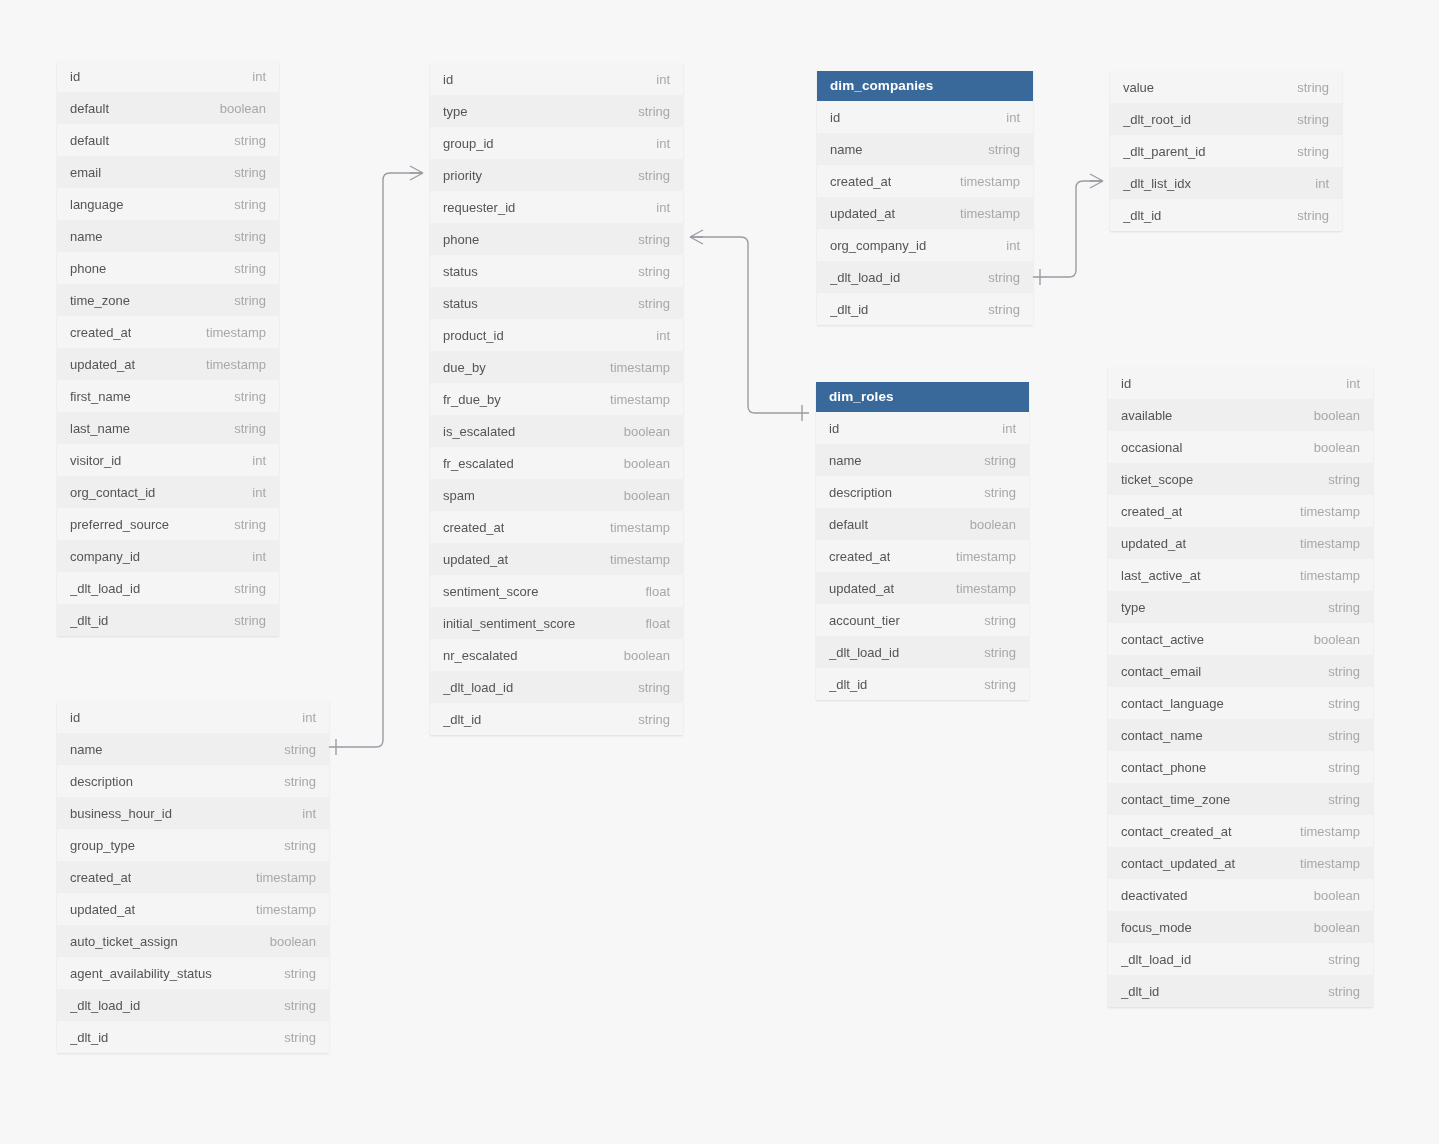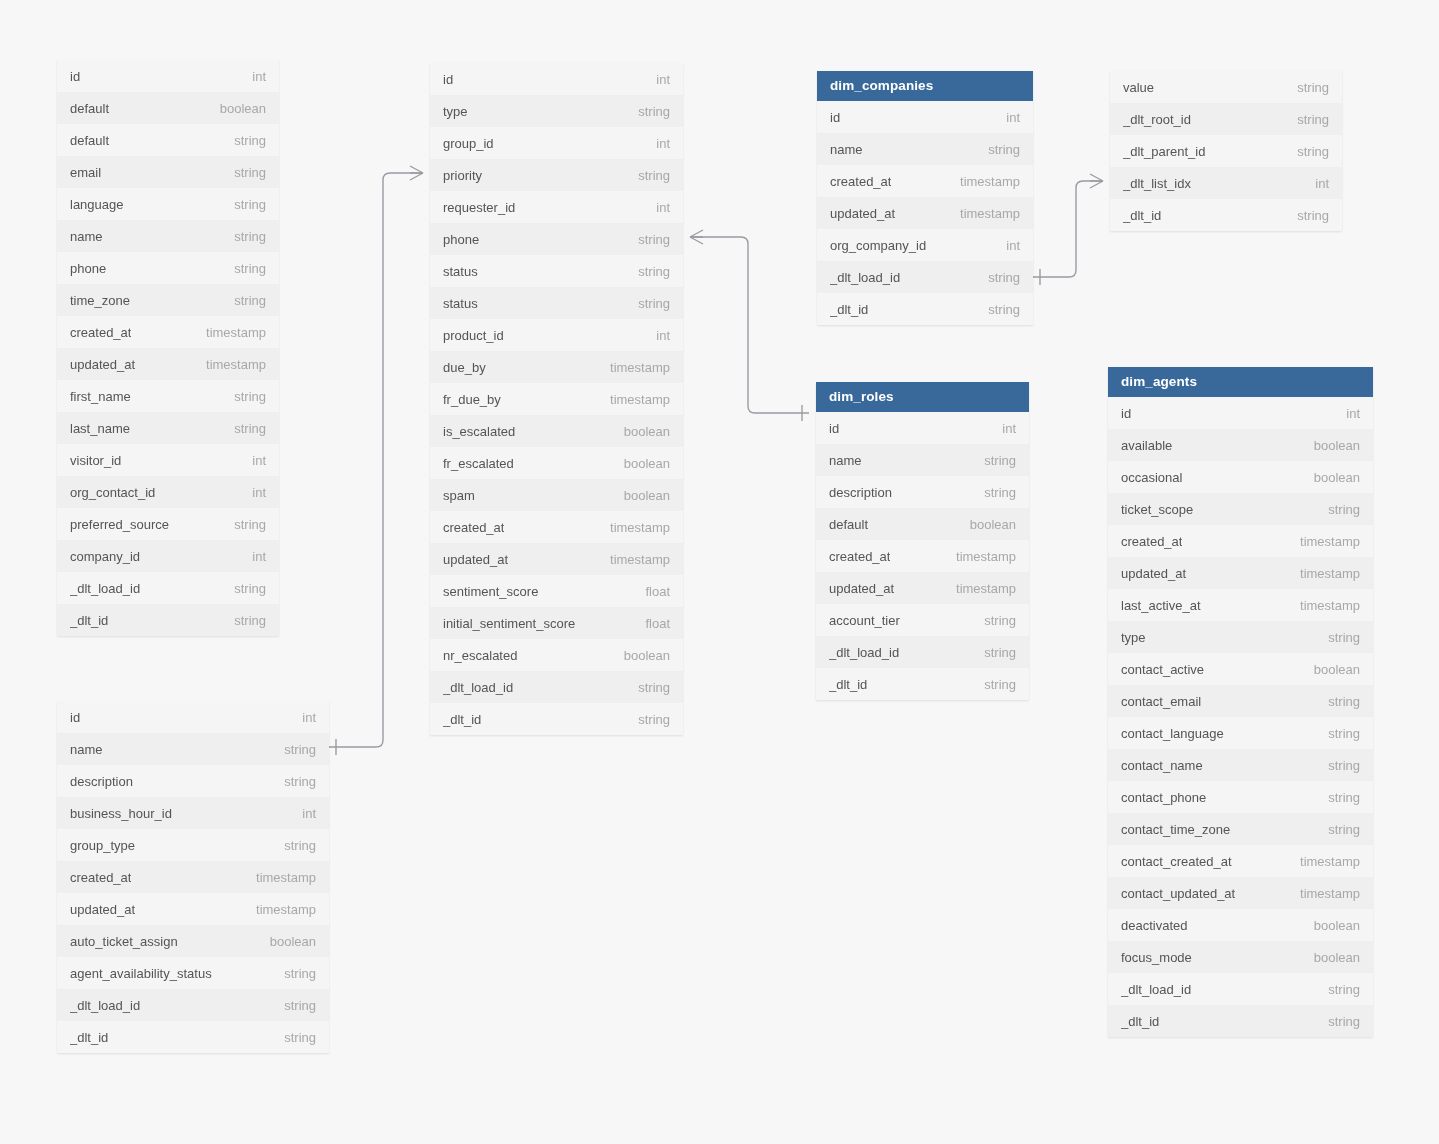--- a/index.html
+++ b/index.html
@@ -405,21 +405,20 @@
             <span class="col-name">_dlt_load_id</span>
             <span class="col-type">string</span>
           </div>
           <div class="er-row odd">
             <span class="col-name">_dlt_id</span>
             <span class="col-type">string</span>
           </div>
         </div>
       </div>
       <div class="er-table" style="left: 1108px; top: 367px; width: 265px;">
-        <div class="er-header">dim_agents</div>
         <div class="er-rows">
           <div class="er-row odd">
             <span class="col-name">id</span>
             <span class="col-type">int</span>
           </div>
           <div class="er-row even">
             <span class="col-name">available</span>
             <span class="col-type">boolean</span>
           </div>
           <div class="er-row odd">

